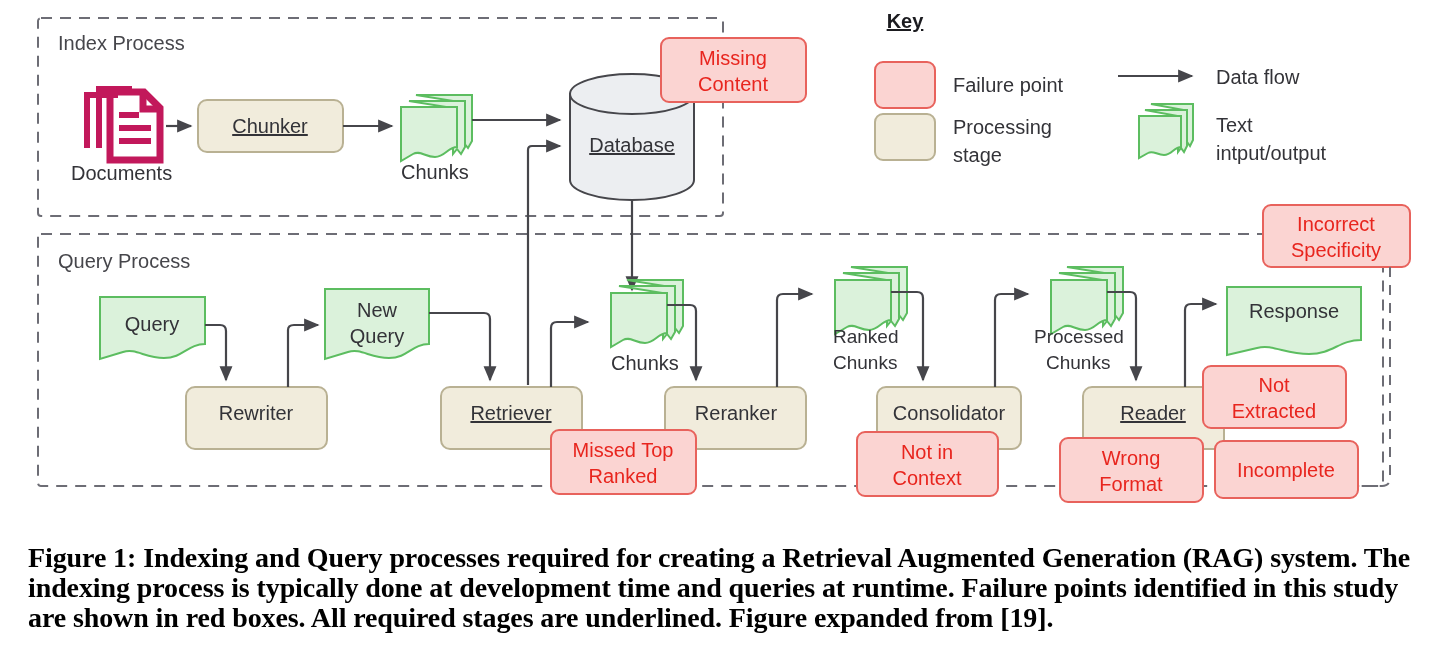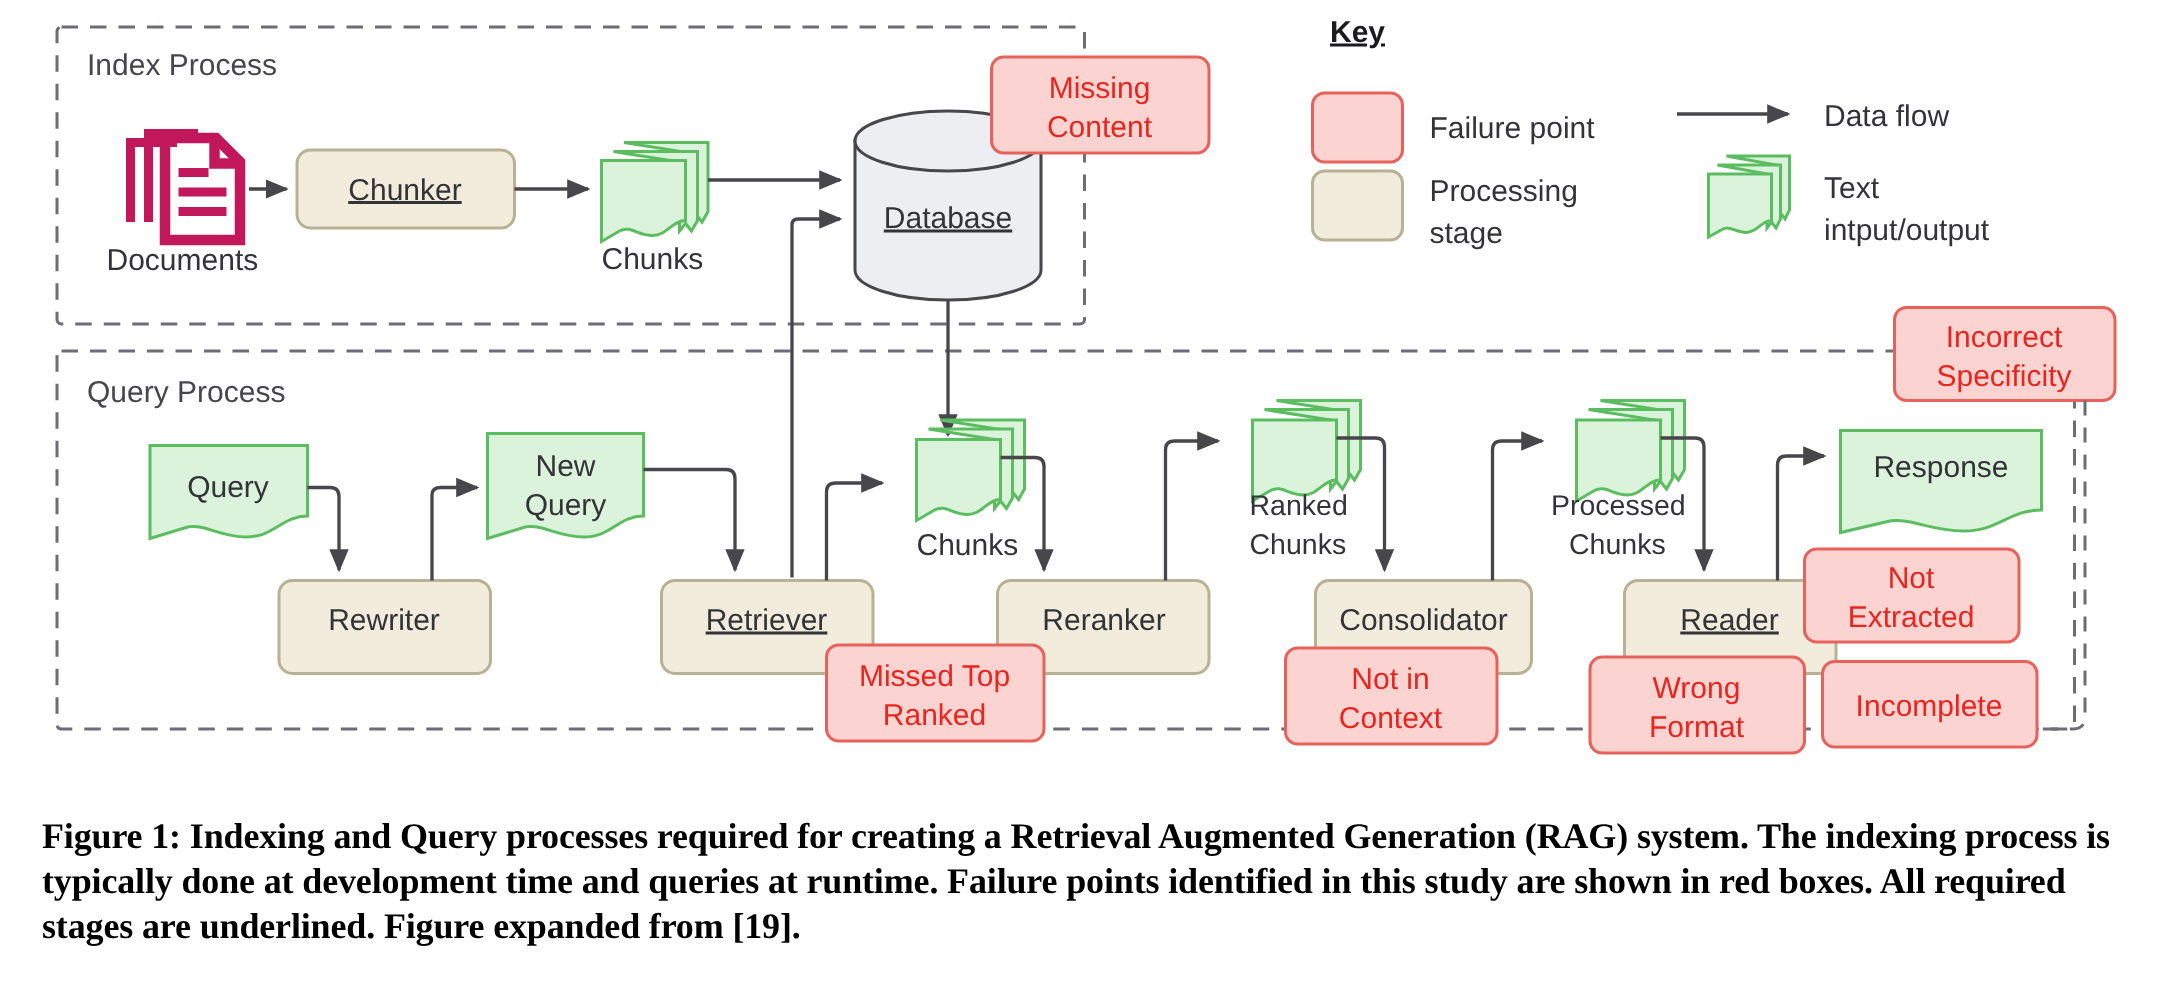--- a/index.html
+++ b/index.html
@@ -23,21 +23,21 @@
   #figure svg {
     display: block;
   }
   .caption {
     position: absolute;
     left: 28px;
     top: 543px;
     width: 1396px;
     font-family: "Liberation Serif", serif;
     font-weight: bold;
-    font-size: 24px;
+    font-size: 28px;
     line-height: 30px;
     color: #000000;
     text-align: left;
     letter-spacing: -0.1px;
   }
   text {
     font-family: "Liberation Sans", sans-serif;
     fill: #333338;
   }
   .lbl        { font-size: 20px; }

